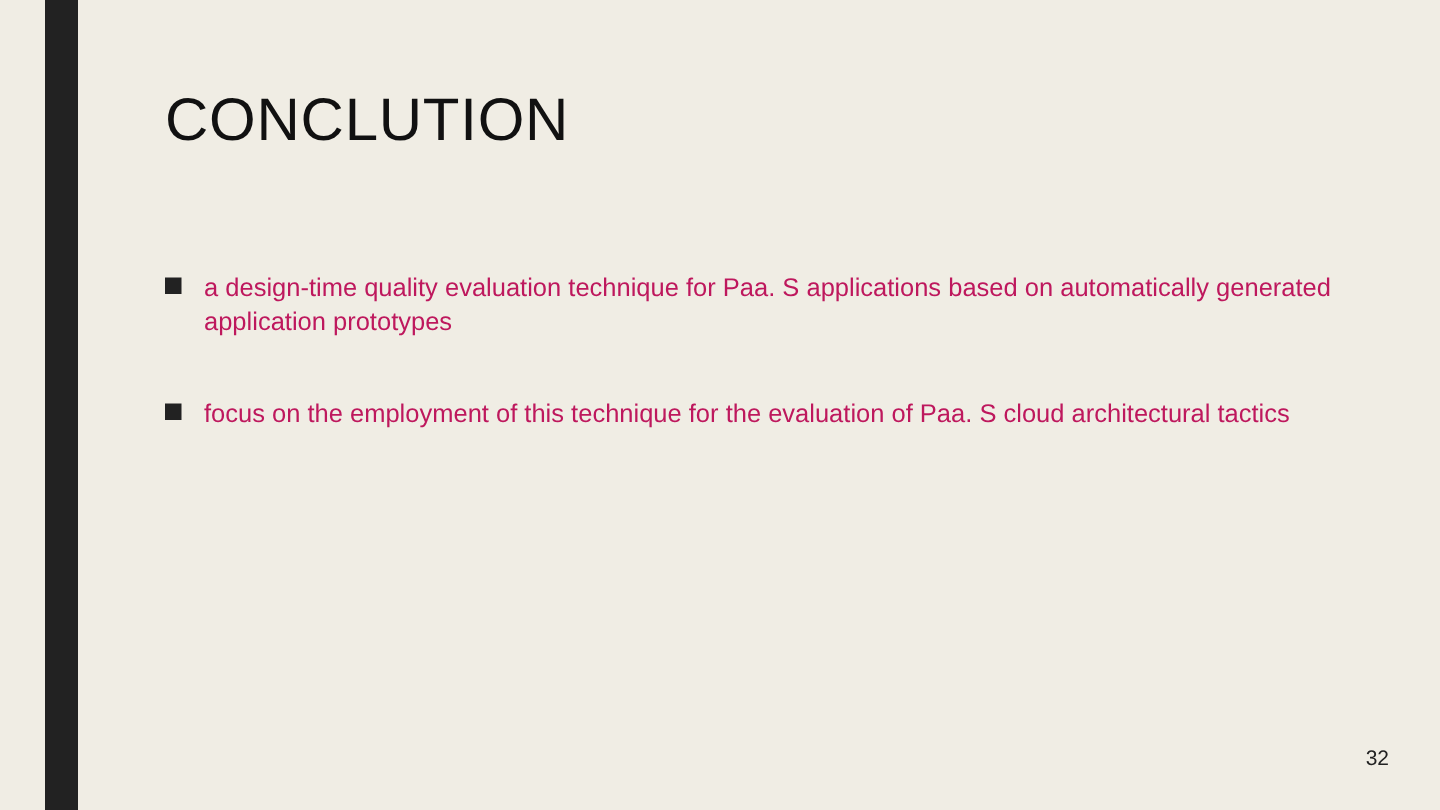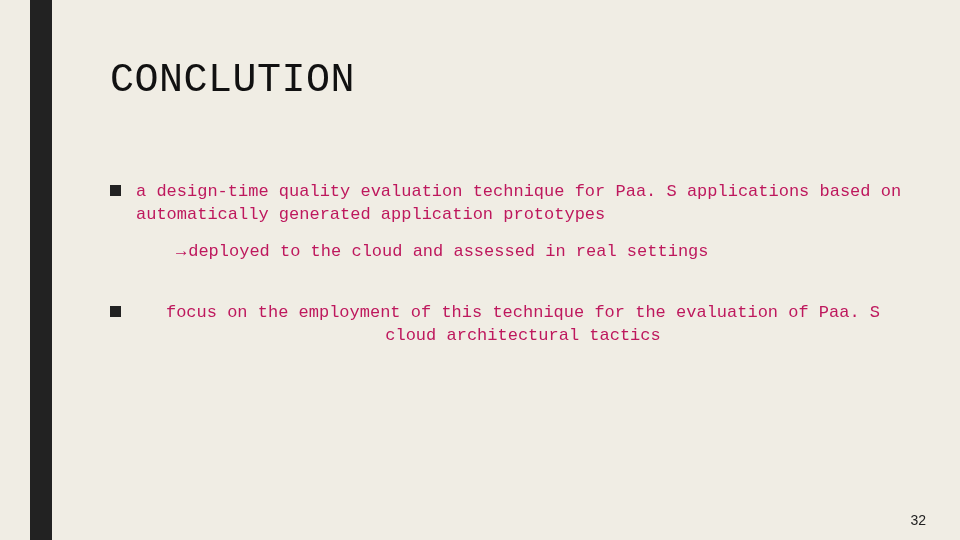--- a/index.html
+++ b/index.html
@@ -16,21 +16,20 @@
     left: 30px;
     width: 22px;
     height: 540px;
     background: #222222;
   }
   .content {
     position: absolute;
     left: 110px;
     top: 58px;
     right: 50px;
-    font-family: Liberation Mono, monospace;
   }
   .title {
     font-size: 40px;
     font-weight: 400;
     letter-spacing: 0.5px;
     color: #111;
     margin-bottom: 78px;
   }
   .bullets {
     list-style: none;
@@ -38,63 +37,59 @@
     line-height: 1.35;
     color: #be185d;
   }
   .bullets > li {
     position: relative;
     padding-left: 26px;
     margin-bottom: 20px;
   }
   .bullets > li.gap-before {
     margin-top: 38px;
-    text-align: center;
   }
   .sqbul {
     position: absolute;
     left: 0;
     top: 4px;
     width: 11px;
     height: 11px;
     background: #222;
   }
   .sub {
     margin-top: 14px;
     margin-left: 40px;
     font-size: 17px;
   }
   .arrow {
     display: inline-block;
     margin-right: 2px;
   }
   .pagenum {
     position: absolute;
-    bottom: 12px;
+    bottom: 27px;
     right: 34px;
     font-size: 14px;
     color: #222;
   }
 </style>
 </head>
 <body>
 
 <div class="left-stripe"></div>
 
 <div class="content">
   <h1 class="title">CONCLUTION</h1>
 
   <ul class="bullets">
 
     <li>
       <span class="sqbul"></span>
       <span>a design-time quality evaluation technique for Paa. S applications based on automatically generated application prototypes</span>
-      <div class="sub">
-        <span class="arrow">→</span><span>deployed to the cloud and assessed in real settings</span>
-      </div>
     </li>
 
 
 
     <li class="gap-before">
       <span class="sqbul"></span>
       <span>focus on the employment of this technique for the evaluation of Paa. S cloud architectural tactics</span>
     </li>
 
   </ul>

